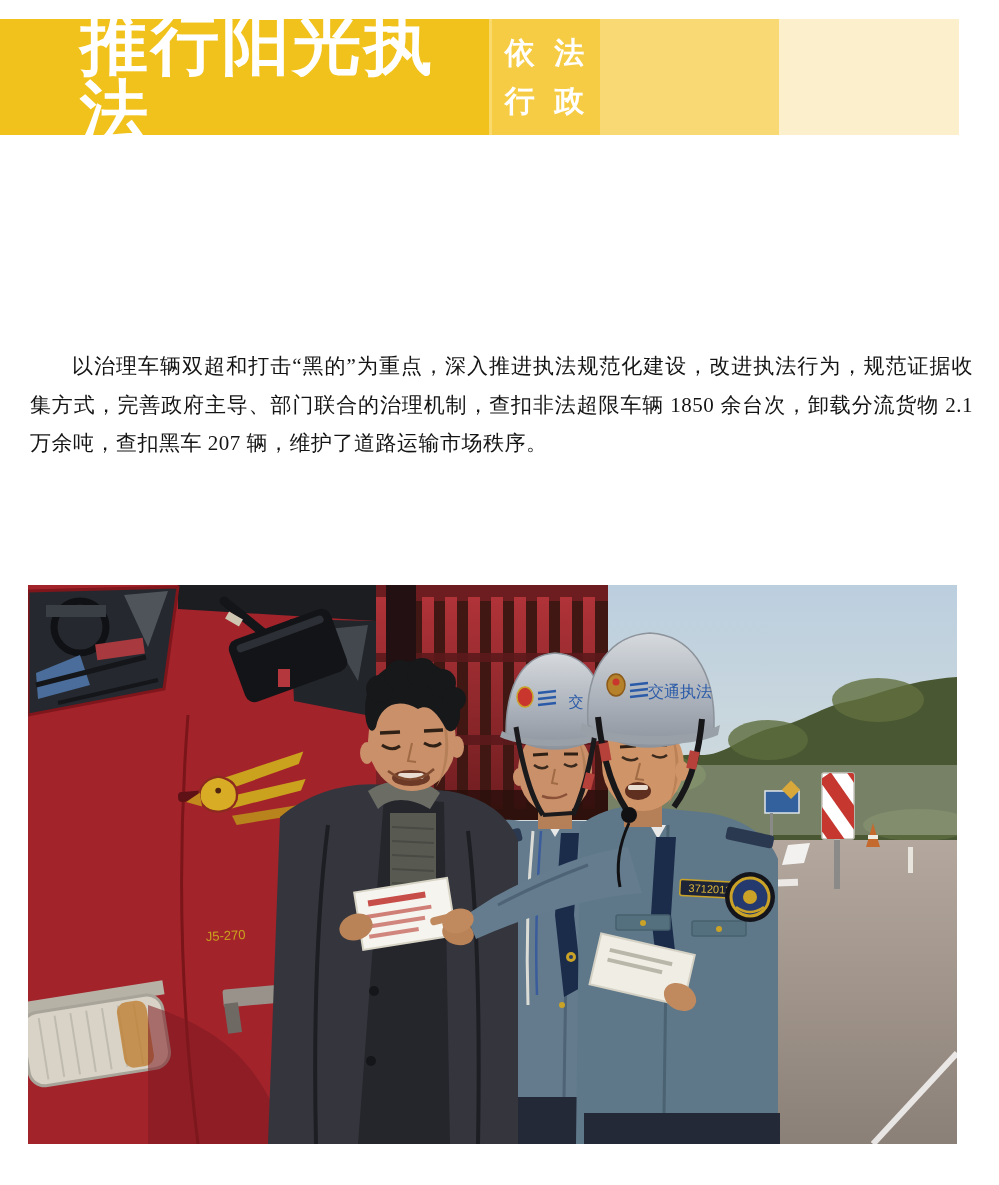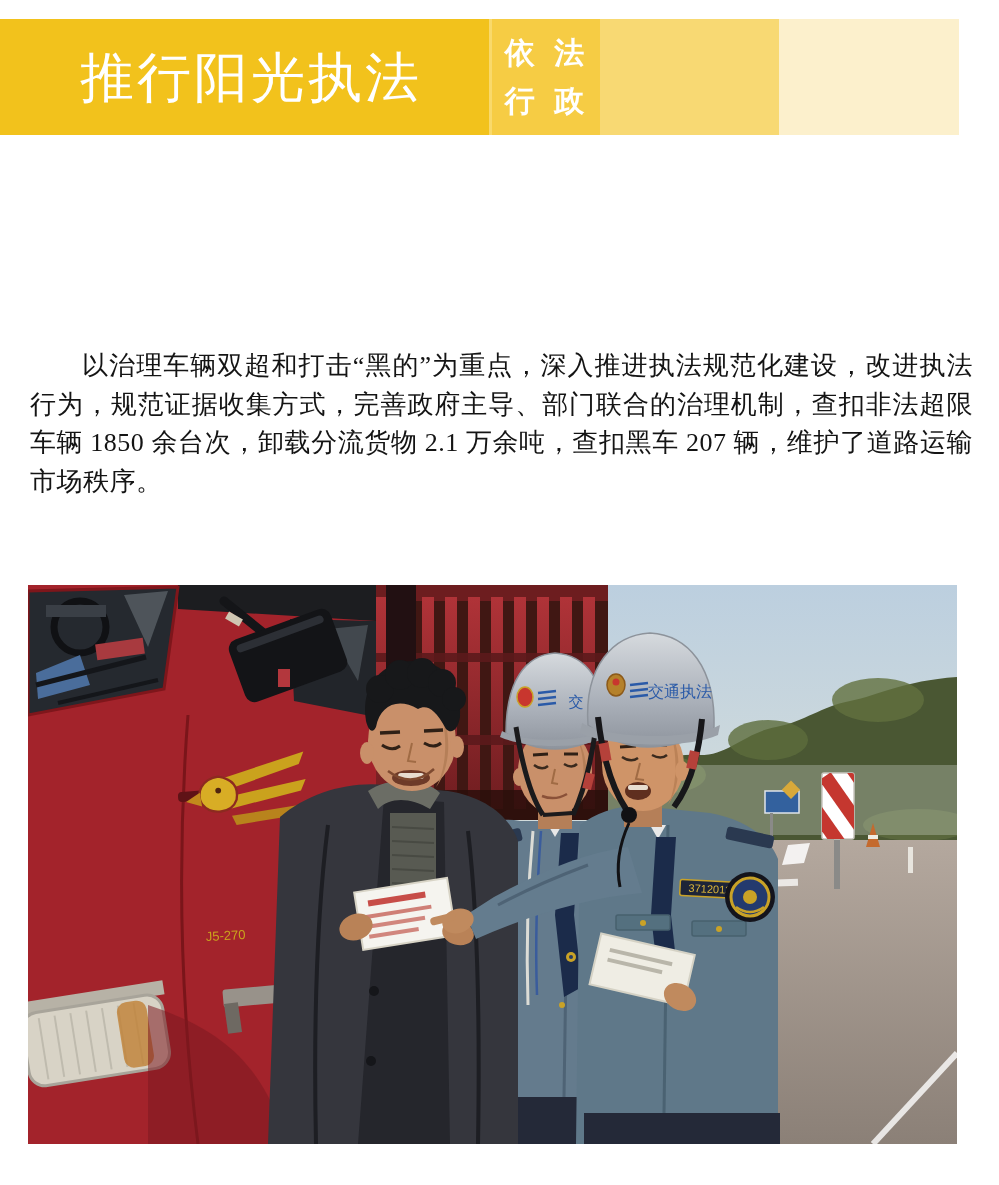--- a/index.html
+++ b/index.html
@@ -4,32 +4,32 @@
 <style>
   html,body{margin:0;padding:0;background:#ffffff;}
   .page{position:relative;width:999px;height:1185px;background:#ffffff;overflow:hidden;
         font-family:"Liberation Serif", serif;}
 
   
   .banner{position:absolute;left:0;top:19px;width:999px;height:116px;}
   .band{position:absolute;top:0;height:116px;}
   .band-main{left:0;width:489px;background:#f2c21c;display:flex;align-items:center;}
   .band-main h1{margin:0 12px 0 80px;font-family:"Liberation Sans", sans-serif;
-                font-size:54px;font-weight:400;color:#ffffff;letter-spacing:3px;line-height:1;}
+                font-size:68px;font-weight:700;color:#ffffff;letter-spacing:3px;line-height:1;}
   .band-tag{left:489px;width:114px;background:#f6cc44;border-left:3px solid #f9d96b;
             box-sizing:border-box;display:flex;flex-direction:column;justify-content:center;
             align-items:center;gap:6px;}
   .band-tag .tag-line{color:#ffffff;font-size:30px;line-height:42px;letter-spacing:6px;
             font-family:"Liberation Serif", serif;font-weight:600;white-space:pre;}
   .band-light{left:600px;width:179px;background:#f8d973;}
   .band-pale{left:779px;width:180px;background:#fcf0cc;}
 
   
   .article{position:absolute;left:30px;top:347px;width:943px;}
-  .article p{margin:0;font-size:26px;line-height:38.5px;color:#141414;
+  .article p{margin:0;font-size:21px;line-height:38.5px;color:#141414;
              text-align:justify;text-indent:2em;letter-spacing:0.5px;}
 
   
   .photo{position:absolute;left:28px;top:585px;width:929px;height:559px;overflow:hidden;}
   .photo svg{display:block;width:929px;height:559px;}
 </style>
 </head>
 <body>
 
 <div class="page">

